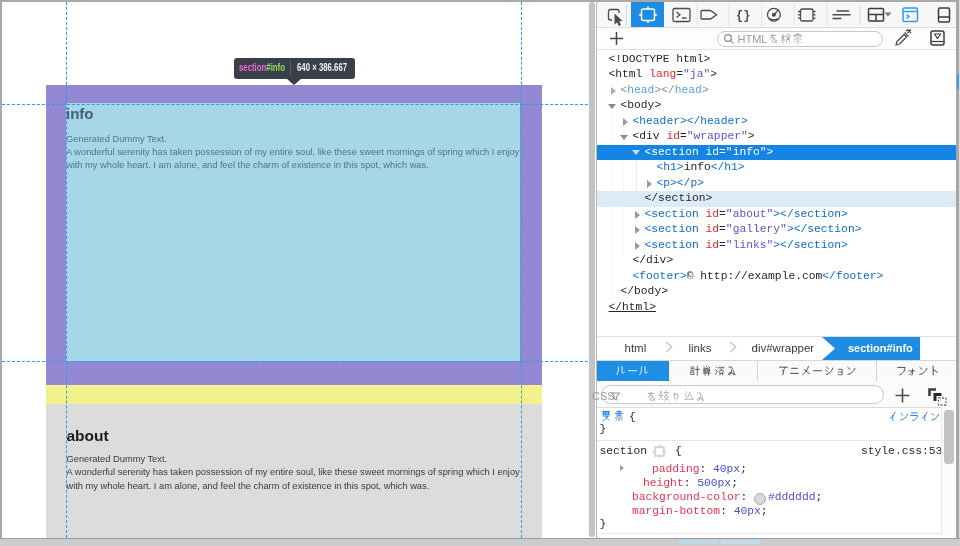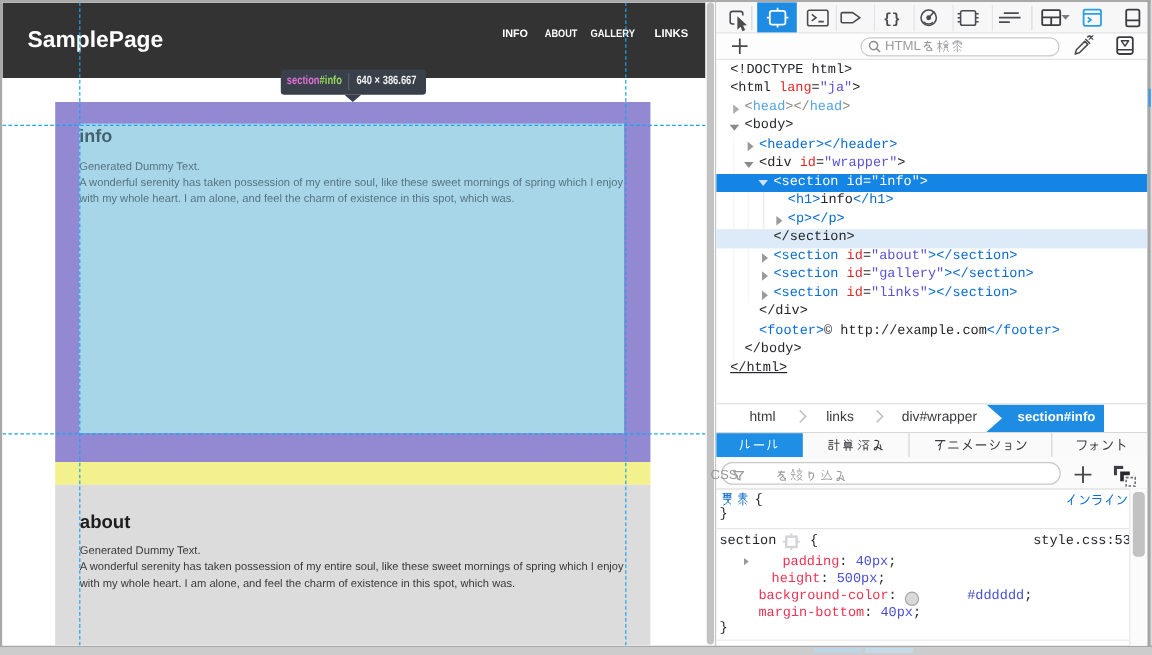--- a/index.html
+++ b/index.html
@@ -21,27 +21,20 @@
 <div class="abs" style="left:0;top:0;width:960px;height:1.5px;background:#a9a9a9;"></div>
 <div class="abs" style="left:0;top:0;width:1.5px;height:546px;background:#a9a9a9;"></div>
 <div class="abs" style="left:955.5px;top:0;width:3.5px;height:546px;background:#a6a6a6;"></div>
 <div class="abs" style="left:959px;top:0;width:1px;height:546px;background:#dcdcdc;"></div>
 <div class="abs" style="left:0;top:537.5px;width:960px;height:8.5px;background:#cccccc;border-top:1px solid #9e9e9e;box-sizing:border-box;"></div>
 <div class="abs" style="left:678px;top:540px;width:40px;height:4px;background:#bdd7e6;"></div>
 <div class="abs" style="left:721px;top:540px;width:40px;height:4px;background:#c3dae8;"></div>
 
 <div class="abs" id="page" style="left:1.5px;top:1.5px;width:586px;height:536px;background:#ffffff;overflow:hidden;">
 
-  <div class="abs" style="left:0;top:0;width:586px;height:63.5px;background:#333333;">
-    <div class="abs" style="left:21.5px;top:21.5px;font-size:19px;font-weight:bold;color:#fff;">SamplePage</div>
-    <div class="abs" style="left:417px;top:21px;font-size:9px;font-weight:bold;color:#fff;white-space:nowrap;">INFO</div>
-    <div class="abs" style="left:452.5px;top:21px;font-size:9px;font-weight:bold;color:#fff;white-space:nowrap;transform:scaleX(0.85);transform-origin:0 50%;">ABOUT</div>
-    <div class="abs" style="left:490.5px;top:21px;font-size:9px;font-weight:bold;color:#fff;white-space:nowrap;transform:scaleX(0.87);transform-origin:0 50%;">GALLERY</div>
-    <div class="abs" style="left:544px;top:21px;font-size:9.3px;font-weight:bold;color:#fff;white-space:nowrap;">LINKS</div>
-  </div>
 
   <div class="abs" style="left:44px;top:83px;width:496px;height:300px;background:#9289d2;"></div>
   <div class="abs" style="left:64.5px;top:101.5px;width:454px;height:258px;background:#a7d6e9;"></div>
   <div class="abs" style="left:44px;top:383px;width:496px;height:19.5px;background:#f3f08e;"></div>
   <div class="abs" style="left:44px;top:402.5px;width:496px;height:133.5px;background:#dcdcdc;"></div>
 
   <div class="abs" style="left:64.5px;top:103.5px;font-size:15px;font-weight:bold;color:#44626f;">info</div>
   <div class="abs" style="left:64.5px;top:131px;width:458px;font-size:9.3px;line-height:13.2px;color:#567380;">Generated Dummy Text.<br>A wonderful serenity has taken possession of my entire soul, like these sweet mornings of spring which I enjoy<br>with my whole heart. I am alone, and feel the charm of existence in this spot, which was.</div>
 
   <div class="abs" style="left:65px;top:425.5px;font-size:15.5px;font-weight:bold;color:#1d1d1d;">about</div>
@@ -311,20 +304,20 @@
     <rect x="3.2" y="3.2" width="8.6" height="8.6" fill="none" stroke="#d4d4d6" stroke-width="2"></rect>
     <path d="M7.5,0.5 V3 M7.5,12 V14.5 M0.5,7.5 H3 M12,7.5 H14.5" stroke="#d4d4d6" stroke-width="1.6" fill="none"></path>
   </svg>
 <div class="rrow" style="left:675px;top:443.5px;">{</div>
 <div class="rrow tg" style="left:861px;top:443.5px;">style.css:53</div>
 <div class="are" style="left:620px;top:464.5px;border-top-width:3.2px;border-bottom-width:3.2px;border-left-width:4.2px;border-left-color:#9a9a9a;"></div>
 <div class="rrow" style="left:652px;top:461.5px;"><span class="pname">padding</span>: <span class="pval">40px</span>;</div>
 <div class="rrow" style="left:608px;top:475.5px;margin-left:35px;"><span class="pname">height</span>: <span class="pval">500px</span>;</div>
 <div class="rrow" style="left:632px;top:489.5px;"><span class="pname">background-color</span>:</div>
 <div class="abs" style="left:754px;top:492.5px;width:12px;height:12px;border-radius:50%;background:#d9d9d9;border:1px solid #a8a8a8;box-sizing:border-box;"></div>
-<div class="rrow" style="left:806px;top:489.5px;"><span class="pval">#dddddd</span>;</div>
+<div class="rrow" style="left:768px;top:489.5px;"><span class="pval">#dddddd</span>;</div>
 <div class="rrow" style="left:632px;top:503.5px;"><span class="pname">margin-bottom</span>: <span class="pval">40px</span>;</div>
 <div class="rrow" style="left:599.5px;top:516.5px;">}</div>
 <div class="abs" style="left:596.5px;top:533px;width:344.5px;height:1px;background:#e9e9e9;"></div>
 
 <div class="abs" style="left:941px;top:407px;width:14.5px;height:130.5px;background:#fbfbfb;border-left:1px solid #e8e8e8;box-sizing:border-box;"></div>
 <div class="abs" style="left:944px;top:410px;width:10px;height:54px;background:#c2c2c2;border-radius:3.5px;"></div>
 <div class="abs" style="left:956.5px;top:74px;width:2px;height:15px;background:#3f9be0;"></div>
 
 </body></html>

